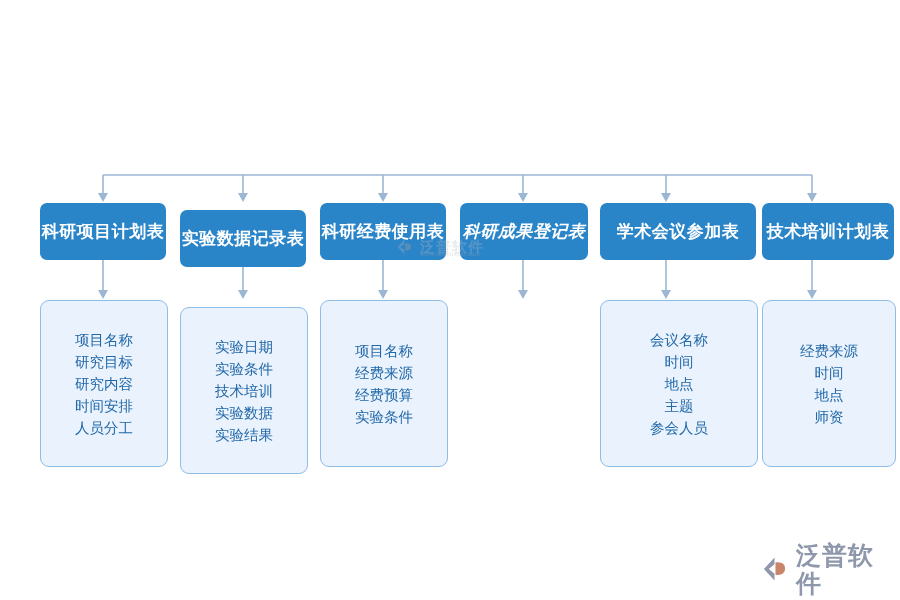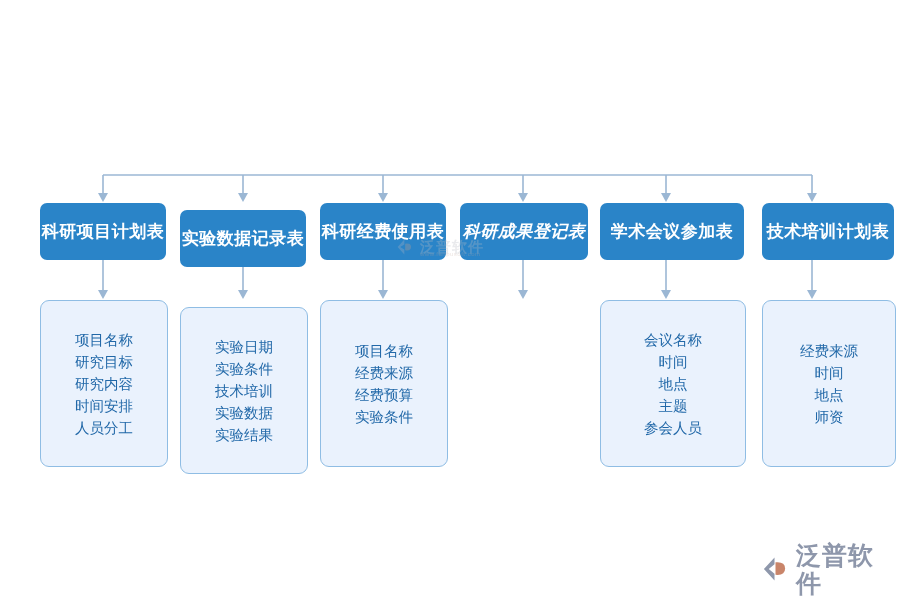--- a/index.html
+++ b/index.html
@@ -83,21 +83,21 @@
     line-height: 22px;
     text-align: center;
   }
   .body-box .line { display: block; white-space: nowrap; }
 
   
   .col0 { left: 40px;  width: 126px; }
   .col1 { left: 180px; width: 126px; margin-top: 7px; }
   .col2 { left: 320px; width: 126px; }
   .col3 { left: 460px; width: 128px; font-style: italic; }
-  .col4 { left: 600px; width: 144px; }
+  .col4 { left: 600px; width: 156px; }
   .col5 { left: 746px; width: 132px; margin-left: 16px; }
 
   
   .wm-center {
     position: absolute;
     left: 396px;
     top: 234px;
     width: 140px;
     height: 26px;
     opacity: 0.30;

